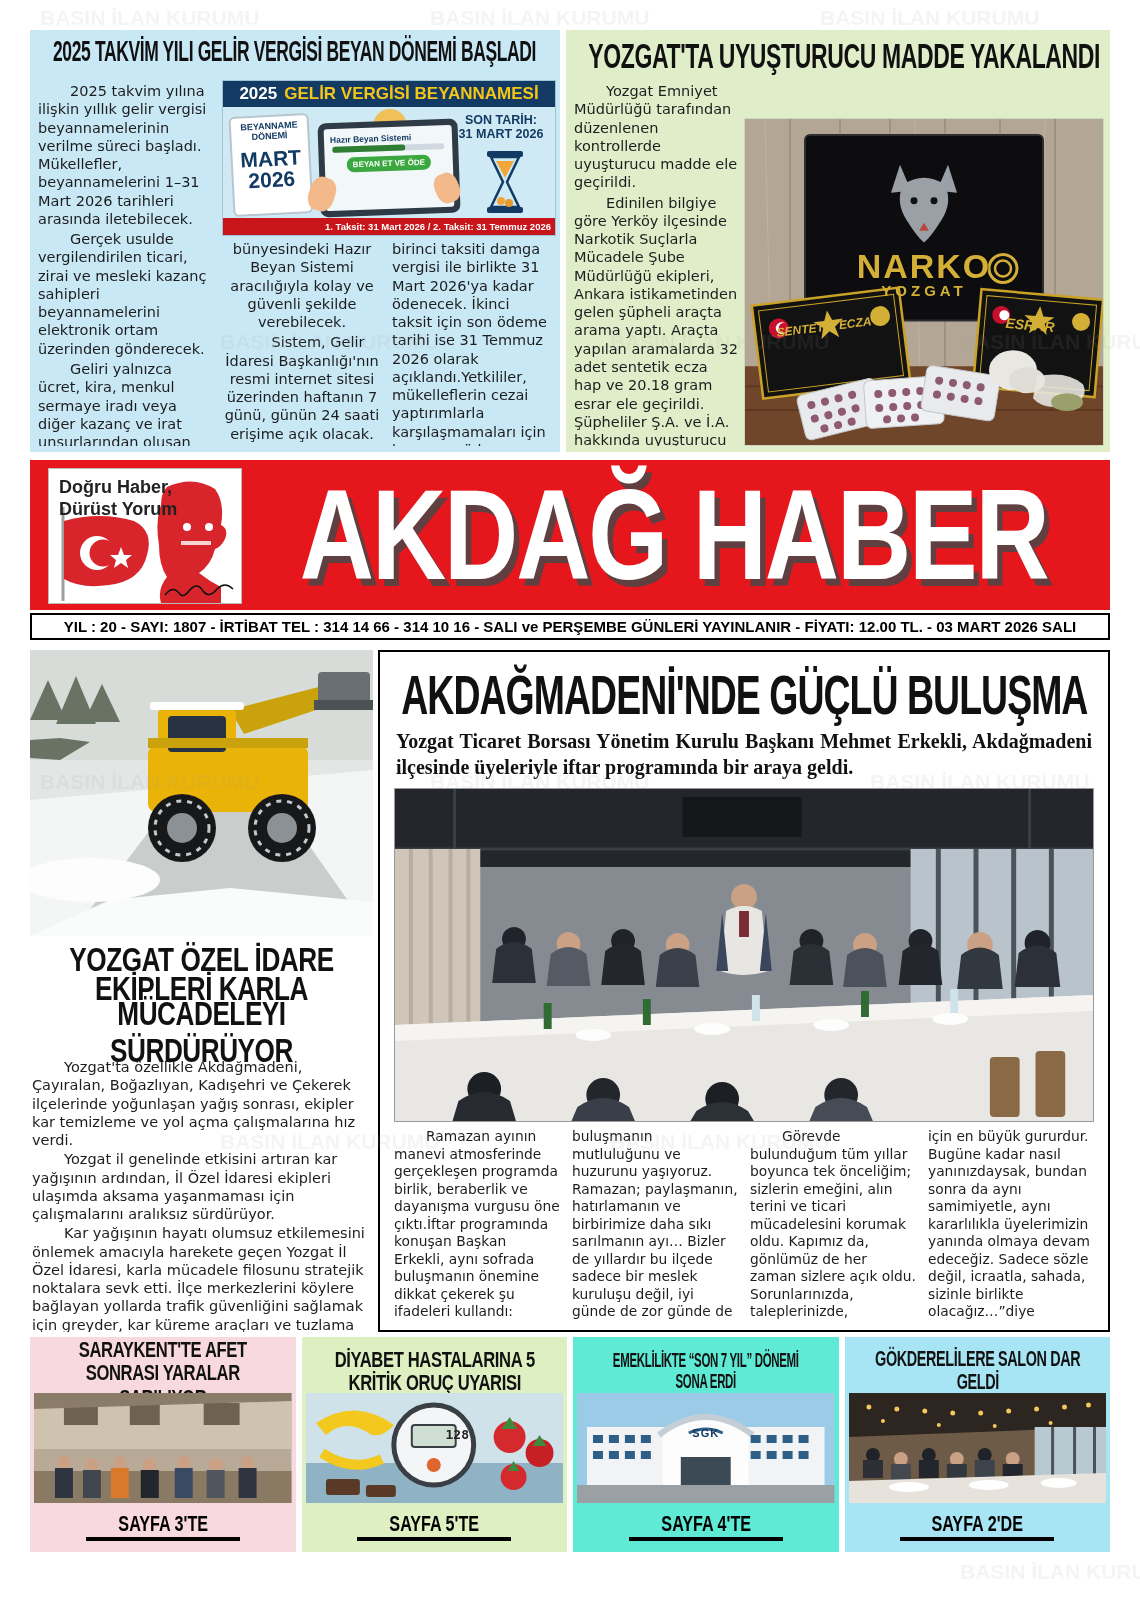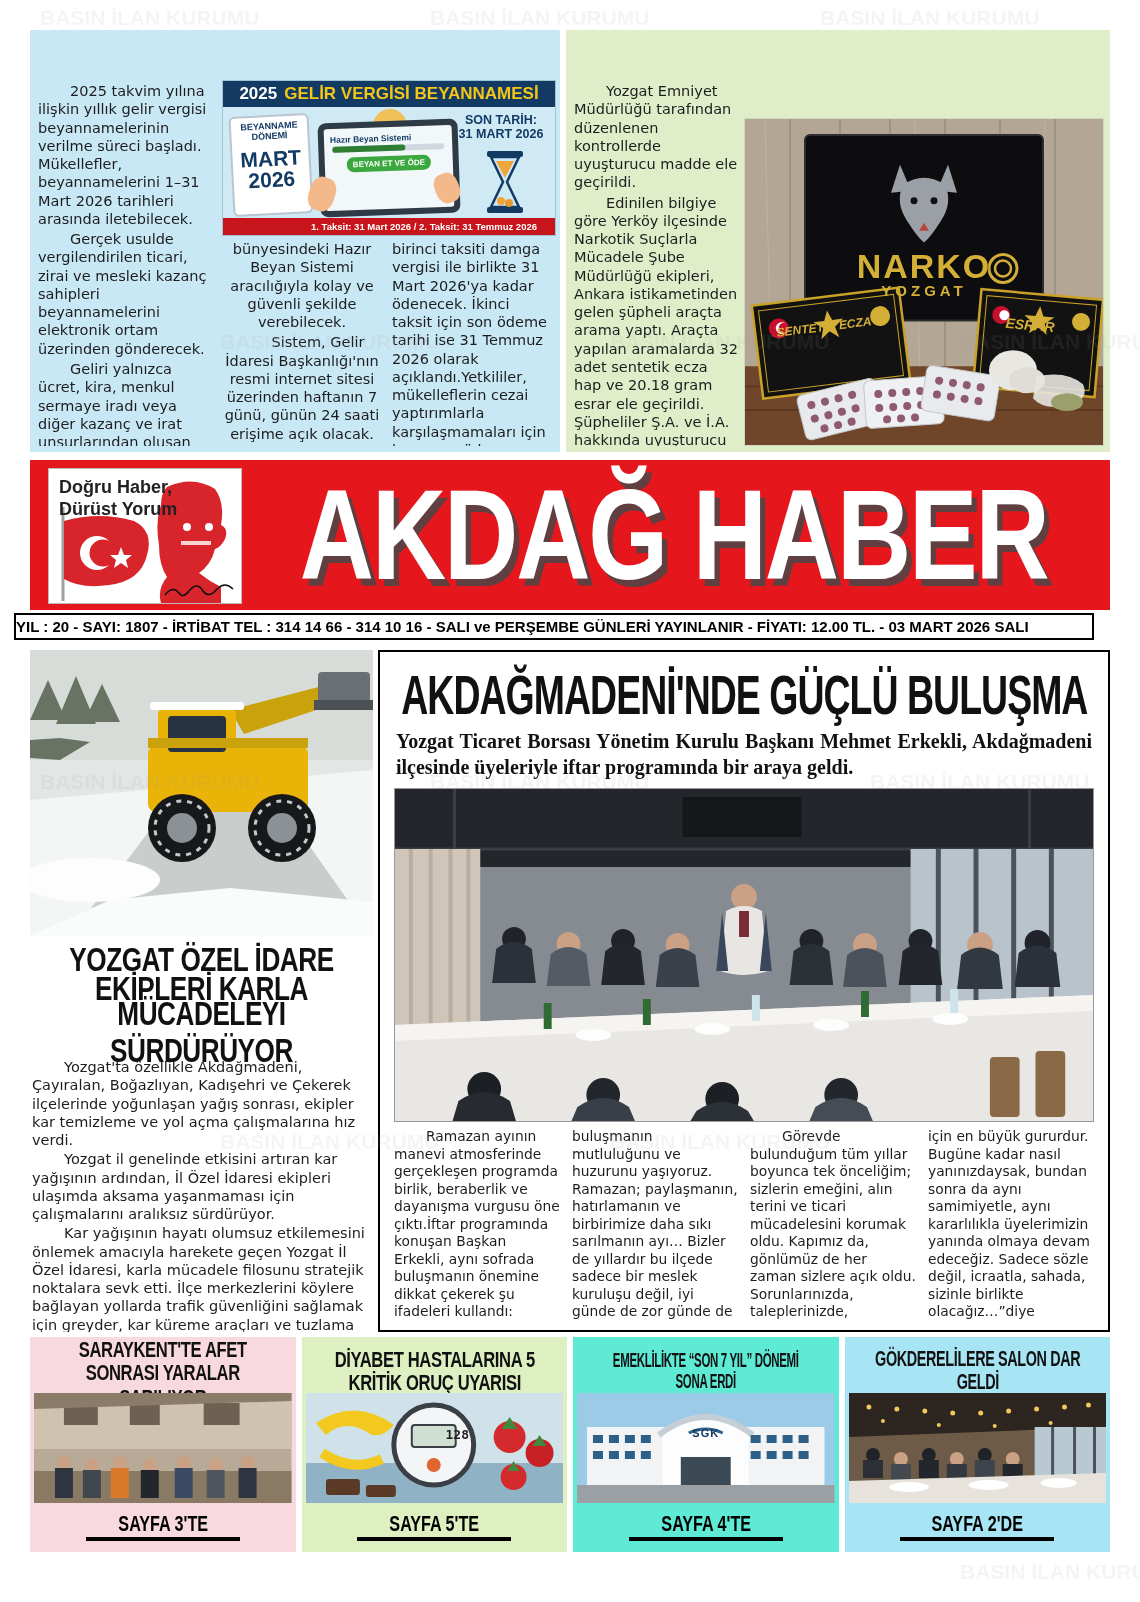--- a/index.html
+++ b/index.html
@@ -56,21 +56,21 @@
   #tablet .bar>i{display:block;height:100%;width:65%;background:#2e7d32;border-radius:3px;}
   #tablet .btn{display:block;margin:5px auto 0 auto;width:84px;height:15px;background:#3ba83f;
                border-radius:7px;color:#fff;font-size:8px;font-weight:700;text-align:center;
                line-height:15px;font-family:"Liberation Sans",sans-serif;white-space:nowrap;}
   .hand{position:absolute;background:#f3b98a;border-radius:40%;}
   #deadline{position:absolute;right:6px;top:32px;width:96px;text-align:center;color:#123a63;
             font-family:"Liberation Sans",sans-serif;font-weight:700;font-size:12.5px;line-height:1.15;}
   #hourglass{position:absolute;right:28px;top:70px;width:44px;height:62px;}
   #install{position:absolute;left:0;bottom:0;width:100%;height:17px;background:#c8151b;
            color:#fff;font-size:9.5px;font-weight:700;display:flex;align-items:center;
-           justify-content:flex-end;padding-right:18px;box-sizing:border-box;
+           justify-content:flex-end;padding-right:4px;box-sizing:border-box;
            font-family:"Liberation Sans",sans-serif;white-space:nowrap;}
   
   #narko-photo{left:178px;top:88px;right:6px;bottom:6px;overflow:hidden;border:1px solid #cdd8c2;}
   .ph-label{position:absolute;font-family:"Liberation Sans",sans-serif;font-weight:700;color:#d4af37;
             text-align:center;white-space:nowrap;}
   #narko-t1{left:0;right:0;top:128px;font-size:34px;letter-spacing:2px;text-shadow:0 1px 2px #000;}
   #narko-t2{left:0;right:0;top:163px;font-size:15px;letter-spacing:4px;}
   #plaque-l-t{left:14px;top:201px;width:130px;font-size:12px;transform:rotate(-7deg);font-style:italic;}
   #plaque-r-t{right:18px;top:198px;width:110px;font-size:14px;transform:rotate(5deg);font-style:italic;}
   
@@ -78,22 +78,22 @@
   #logo-box{position:absolute;left:18px;top:8px;width:192px;height:134px;background:#fff;
             border:1px solid #bbb;overflow:hidden;}
   #slogan{position:absolute;left:10px;top:8px;font-family:"Liberation Sans",sans-serif;
           font-weight:700;font-size:18px;line-height:1.2;color:#222;z-index:3;}
   #mast-title-wrap{position:absolute;left:212px;right:4px;top:0;bottom:0;display:flex;
                    align-items:center;justify-content:center;overflow:visible;}
   #mast-title{font-family:"Liberation Sans",sans-serif;font-weight:700;font-size:97px;color:#fff;
               white-space:nowrap;letter-spacing:-2px;display:inline-block;transform:scale(1.06,1.32);
               text-shadow:5px 6px 0 rgba(70,70,70,.85);}
   
-  #info-bar{left:14px;top:613px;width:1080px;height:27px;border:2.5px solid #000;background:#fff;
-            display:flex;align-items:center;justify-content:flex-start;box-sizing:border-box;}
+  #info-bar{left:30px;top:613px;width:1080px;height:27px;border:2.5px solid #000;background:#fff;
+            display:flex;align-items:center;justify-content:center;box-sizing:border-box;}
   #info-bar span{font-family:"Liberation Sans",sans-serif;font-weight:700;font-size:15px;
                  color:#000;white-space:nowrap;}
   
   #snow-col{left:30px;top:650px;width:343px;height:682px;}
   #snow-photo{position:absolute;left:0;top:0;width:343px;height:286px;overflow:hidden;}
   #snow-headline{position:absolute;left:0;top:296px;width:100%;text-align:center;line-height:1.08;}
   #snow-headline .ln{display:block;font-size:27px;transform:scale(.97,1.25);transform-origin:center;
                      letter-spacing:-.5px;}
   #snow-body{position:absolute;left:2px;top:408px;right:0;bottom:0;overflow:hidden;}
   #snow-body p{margin-bottom:1px;}
@@ -143,20 +143,23 @@
   <span class="wm">BASIN İLAN KURUMU</span>
   <span class="wm">BASIN İLAN KURUMU</span>
   <span class="wm">BASIN İLAN KURUMU</span>
   <span class="wm">BASIN İLAN KURUMU</span>
   <span class="wm">BASIN İLAN KURUMU</span>
   <span class="wm">BASIN İLAN KURUMU</span>
   <span class="wm">BASIN İLAN KURUMU</span>
   <span class="wm">BASIN İLAN KURUMU</span>
 
   <div class="abs" id="tl-article">
+    <div class="abs center" id="tl-headline">
+      <span class="cond hl">2025 TAKVİM YILI GELİR VERGİSİ BEYAN DÖNEMİ BAŞLADI</span>
+    </div>
 
     <div class="abs" id="infographic">
       <div id="info-head">
         <span class="y">2025</span>
         <span class="r">GELİR VERGİSİ BEYANNAMESİ</span>
       </div>
       <div id="info-sun"></div>
       <div id="calendar">
         <div class="lab">BEYANNAME DÖNEMİ</div>
         <div class="mon">MART</div>
@@ -199,20 +202,23 @@
       <p>bünyesindeki Hazır Beyan Sistemi aracılığıyla kolay ve güvenli şekilde verebilecek.</p>
       <p class="ind">Sistem, Gelir İdaresi Başkanlığı'nın resmi internet sitesi üzerinden haftanın 7 günü, günün 24 saati erişime açık olacak.</p>
       <p class="ind">Beyannameler üzerinden tahakkuk eden gelir vergisinin</p>
     </div>
     <div class="abs body-txt" id="tl-col3">
       <p>birinci taksiti damga vergisi ile birlikte 31 Mart 2026'ya kadar ödenecek. İkinci taksit için son ödeme tarihi ise 31 Temmuz 2026 olarak açıklandı.Yetkililer, mükelleflerin cezai yaptırımlarla karşılaşmamaları için beyan ve ödeme sürelerini dikkatle takip etmeleri gerektiğini vurguladı. Faruk Öz.</p>
     </div>
   </div>
 
   <div class="abs" id="tr-article">
+    <div class="abs center" id="tr-headline">
+      <span class="cond hl">YOZGAT'TA UYUŞTURUCU MADDE YAKALANDI</span>
+    </div>
     <div class="abs body-txt" id="tr-col">
       <p class="ind">Yozgat Emniyet Müdürlüğü tarafından düzenlenen kontrollerde uyuşturucu madde ele geçirildi.</p>
       <p class="ind">Edinilen bilgiye göre Yerköy ilçesinde Narkotik Suçlarla Mücadele Şube Müdürlüğü ekipleri, Ankara istikametinden gelen şüpheli araçta arama yaptı. Araçta yapılan aramalarda 32 adet sentetik ecza hap ve 20.18 gram esrar ele geçirildi. Şüpheliler Ş.A. ve İ.A. hakkında uyuşturucu madde ticareti suçlamasıyla işlem başlatıldı.</p>
 
     </div>
     <div class="abs" id="narko-photo">
       <svg width="100%" height="100%" viewBox="0 0 358 327" preserveAspectRatio="none">
         <rect width="358" height="327" fill="#b3a694"></rect>
         <g stroke="#a09281" stroke-width="2">
           <line x1="45" y1="0" x2="45" y2="327"></line>

